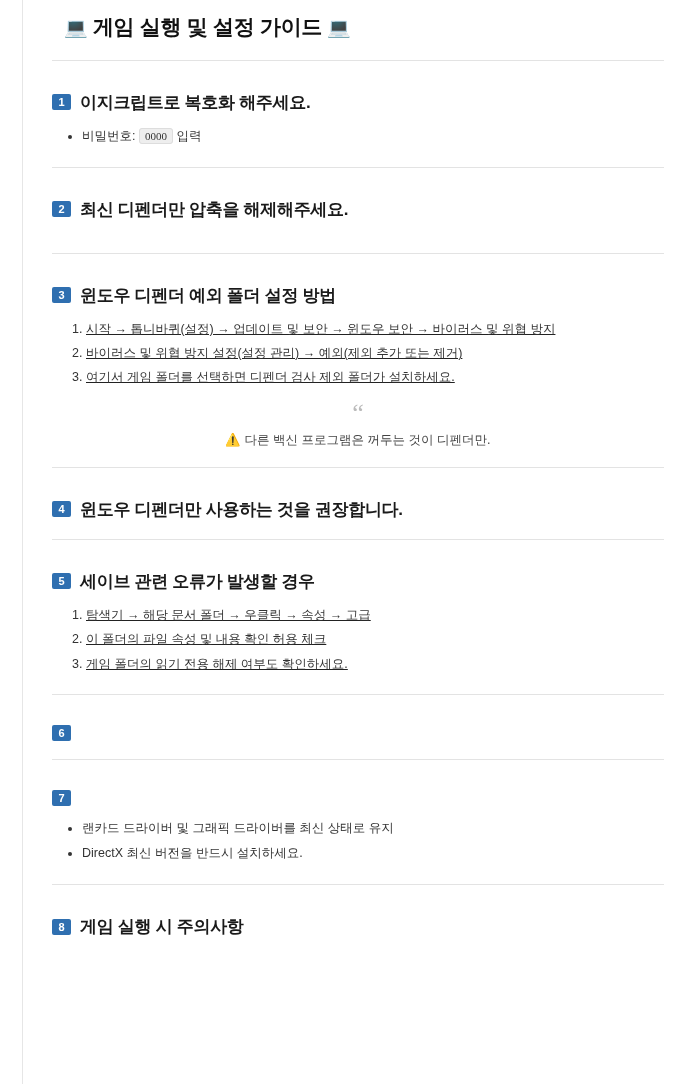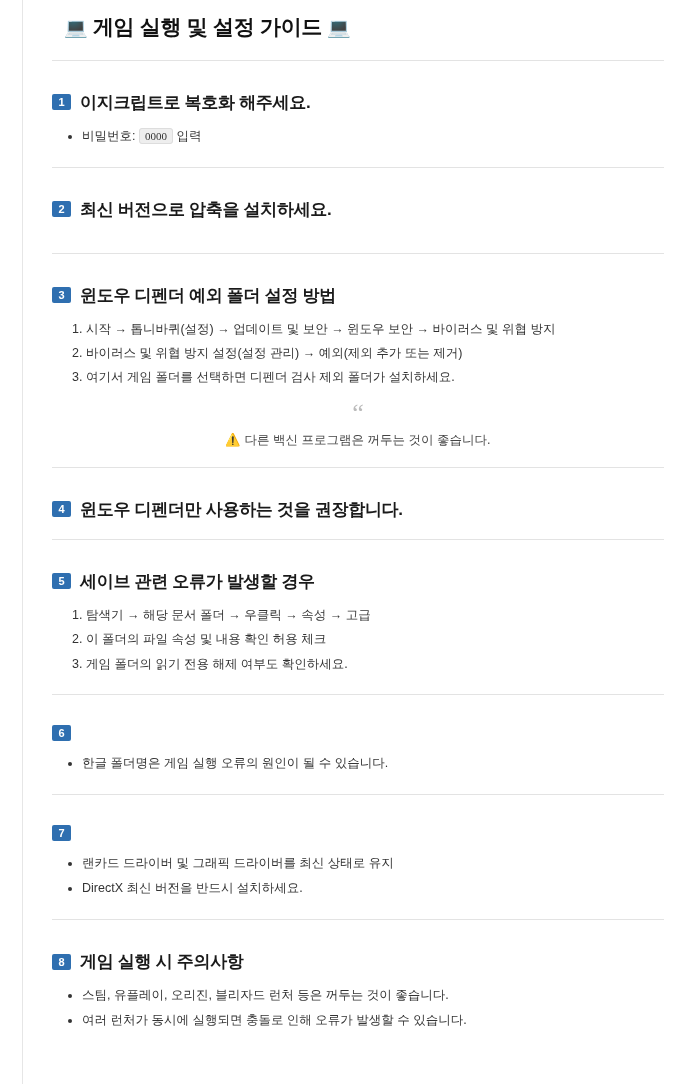--- a/index.html
+++ b/index.html
@@ -77,20 +77,21 @@
   }
   ul.bullets li {
     font-size: 12.5px;
     line-height: 2.0;
     color: #333333;
   }
   ol.steps {
     margin: 4px 0 2px 0;
     padding-left: 34px;
     list-style: decimal;
+    text-decoration: underline;
   }
   ol.steps li {
     font-size: 12.5px;
     line-height: 1.95;
     color: #333333;
   }
   code.kbd {
     font-family: Liberation Serif, serif;
     background: #eeeeee;
     border: 1px solid #dddddd;
@@ -142,41 +143,41 @@
       <li>
         <span>비밀번호: </span><code class="kbd">0000</code><span> 입력</span>
       </li>
     </ul>
     <hr class="rule">
   </section>
 
   <section class="section">
     <h2 class="section-title">
       <span class="num-badge">2</span>
-      <span>최신 버전으로 압축을 설치하세요.</span>
+      <span>최신 디펜더만 압축을 해제해주세요.</span>
     </h2>
     <div class="spacer-sm"></div>
     <hr class="rule">
   </section>
 
   <section class="section">
     <h2 class="section-title">
       <span class="num-badge">3</span>
       <span>윈도우 디펜더 예외 폴더 설정 방법</span>
     </h2>
     <ol class="steps">
       <li>시작 → 톱니바퀴(설정) → 업데이트 및 보안 → 윈도우 보안 → 바이러스 및 위협 방지</li>
       <li>바이러스 및 위협 방지 설정(설정 관리) → 예외(제외 추가 또는 제거)</li>
       <li>여기서 게임 폴더를 선택하면 디펜더 검사 제외 폴더가 설치하세요.</li>
     </ol>
     <div class="quote-block">
       <span class="quote-mark">“</span>
       <span class="quote-text">
         <span class="warn-icon">⚠️</span>
-        <span>다른 백신 프로그램은 꺼두는 것이 좋습니다.</span>
+        <span>다른 백신 프로그램은 꺼두는 것이 디펜더만.</span>
       </span>
     </div>
     <hr class="rule">
   </section>
 
   <section class="section">
     <h2 class="section-title">
       <span class="num-badge">4</span>
       <span>윈도우 디펜더만 사용하는 것을 권장합니다.</span>
     </h2>
@@ -193,41 +194,34 @@
       <li>이 폴더의 파일 속성 및 내용 확인 허용 체크</li>
       <li>게임 폴더의 읽기 전용 해제 여부도 확인하세요.</li>
     </ol>
     <hr class="rule">
   </section>
 
   <section class="section">
     <h2 class="section-title">
       <span class="num-badge">6</span>
     </h2>
-    <ul class="bullets">
-      <li>한글 폴더명은 게임 실행 오류의 원인이 될 수 있습니다.</li>
-    </ul>
     <hr class="rule">
   </section>
 
   <section class="section">
     <h2 class="section-title">
       <span class="num-badge">7</span>
     </h2>
     <ul class="bullets">
       <li>랜카드 드라이버 및 그래픽 드라이버를 최신 상태로 유지</li>
       <li>DirectX 최신 버전을 반드시 설치하세요.</li>
     </ul>
     <hr class="rule">
   </section>
 
   <section class="section">
     <h2 class="section-title">
       <span class="num-badge">8</span>
       <span>게임 실행 시 주의사항</span>
     </h2>
-    <ul class="bullets">
-      <li>스팀, 유플레이, 오리진, 블리자드 런처 등은 꺼두는 것이 좋습니다.</li>
-      <li>여러 런처가 동시에 실행되면 충돌로 인해 오류가 발생할 수 있습니다.</li>
-    </ul>
   </section>
 
 </div>
 
 </body></html>

